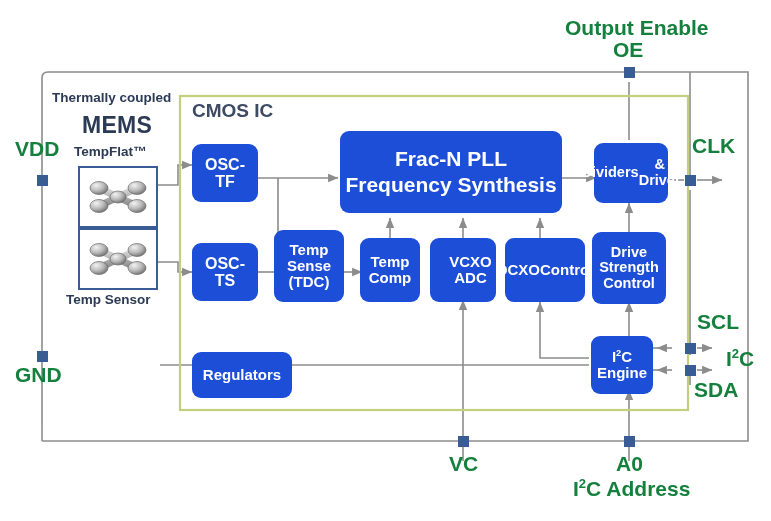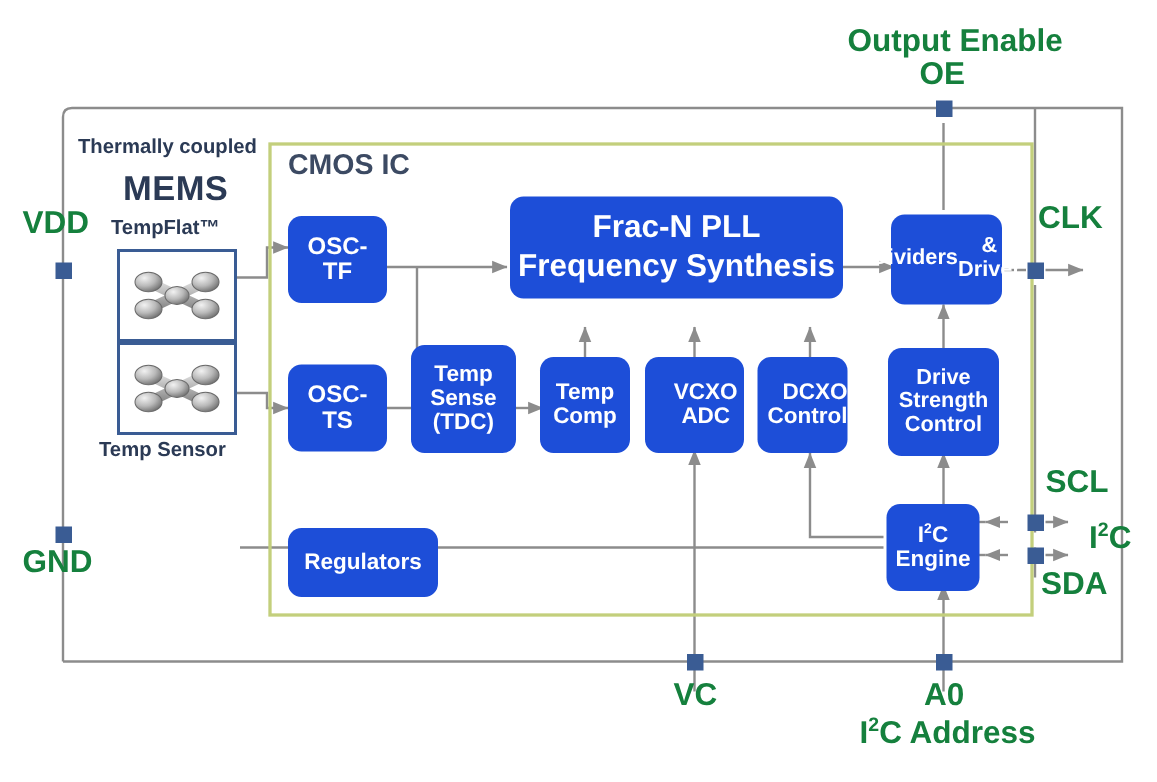--- a/index.html
+++ b/index.html
@@ -163,32 +163,32 @@
   <div class="blk" style="left:360px;top:238px;width:60px;height:64px;font-size:15px;flex-direction:column;">
     <span>Temp</span>
     <span>Comp</span>
   </div>
 
   <div class="blk" style="left:430px;top:238px;width:66px;height:64px;font-size:15px;flex-direction:column;padding-left:15px;">
     <span>VCXO</span>
     <span>ADC</span>
   </div>
 
-  <div class="blk" style="left:505px;top:238px;width:60px;height:64px;font-size:15px;flex-direction:column;align-items:flex-end;">
+  <div class="blk" style="left:505px;top:238px;width:80px;height:64px;font-size:15px;flex-direction:row;">
     <span>DCXO</span>
     <span>Control</span>
   </div>
 
   <div class="blk" style="left:592px;top:232px;width:74px;height:72px;font-size:14.5px;flex-direction:column;">
     <span>Drive</span>
     <span>Strength</span>
     <span>Control</span>
   </div>
 
-  <div class="blk" style="left:340px;top:131px;width:222px;height:68px;font-size:21px;flex-direction:column;line-height:1.22;">
+  <div class="blk" style="left:340px;top:131px;width:222px;height:82px;font-size:21px;flex-direction:column;line-height:1.22;">
     <span>Frac-N PLL</span>
     <span>Frequency Synthesis</span>
   </div>
 
   <div class="blk" style="left:594px;top:143px;width:74px;height:60px;font-size:14.5px;flex-direction:row;">
     <span>Dividers</span>
     <span>&amp; Driver</span>
   </div>
 
   <div class="blk" style="left:591px;top:336px;width:62px;height:58px;font-size:15px;flex-direction:column;">

